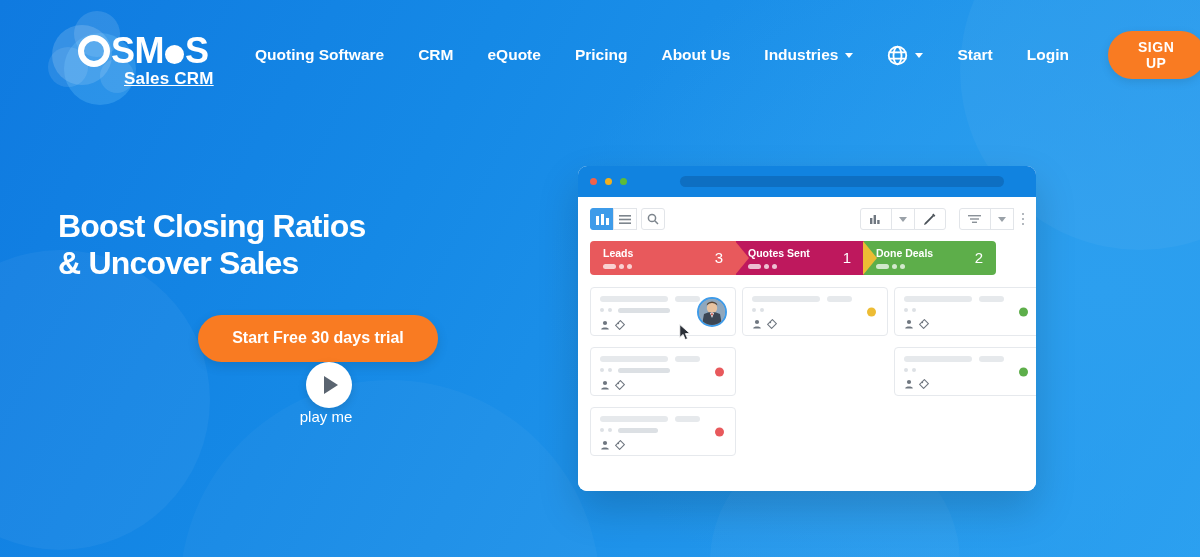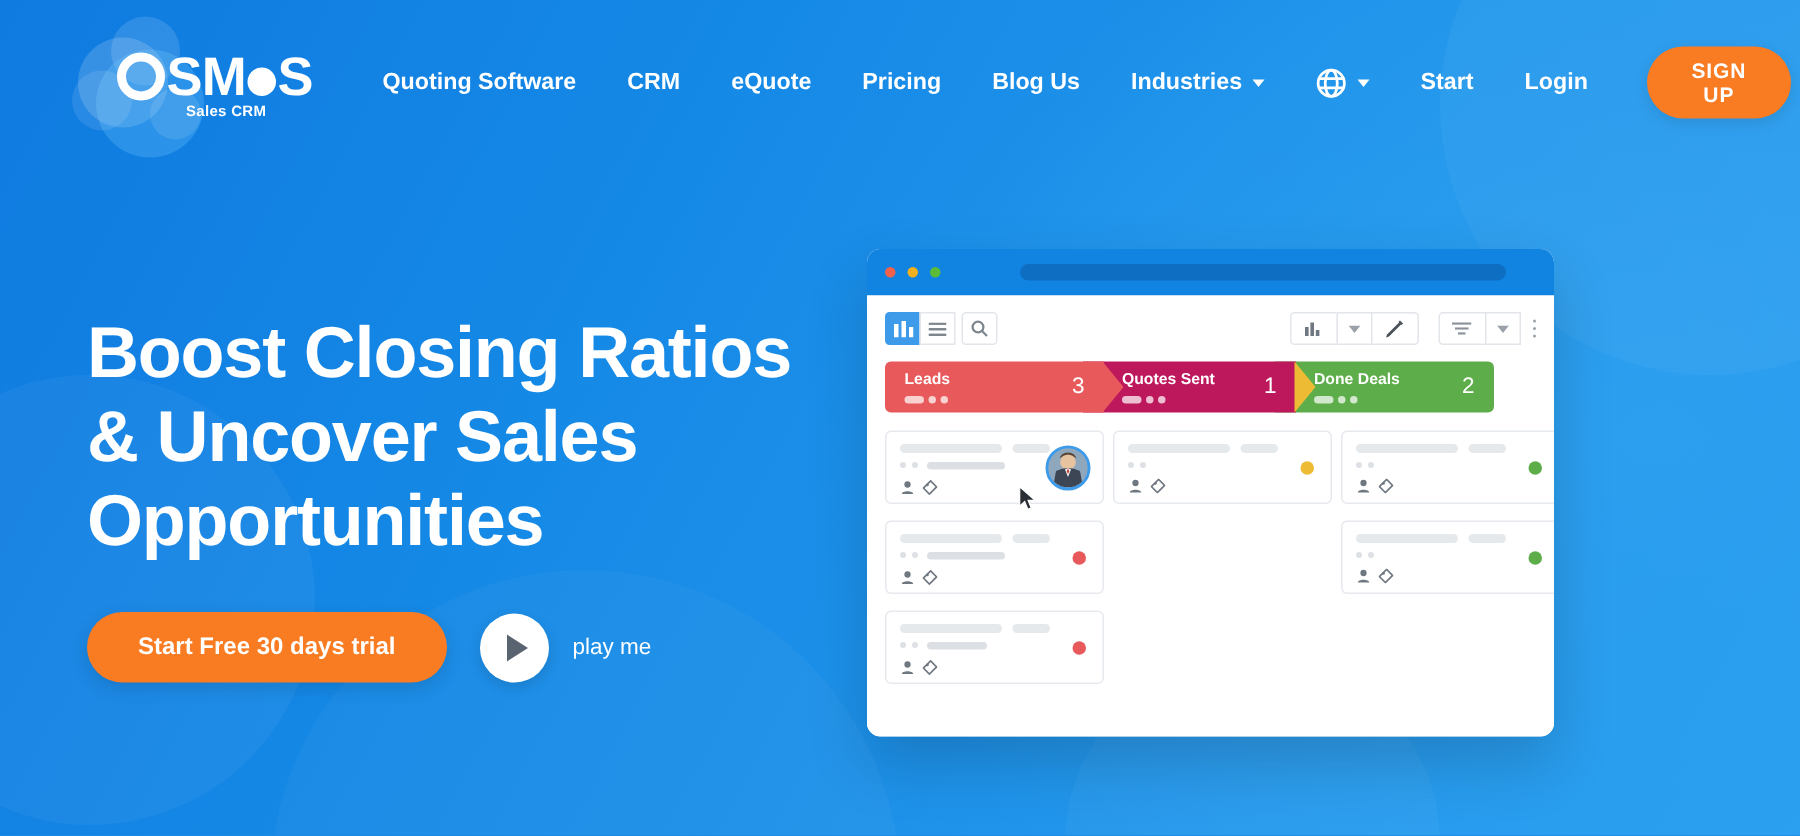--- a/index.html
+++ b/index.html
@@ -44,21 +44,21 @@
   .logo-ring {
     display:inline-block; width:32px; height:32px; border:6px solid #fff;
     border-radius:50%; margin-right:1px; vertical-align:middle;
   }
   .logo-o2 {
     display:inline-block; width:19px; height:19px; background:#fff;
     border-radius:50%; margin:0 1px; position:relative; top:3px;
   }
   .logo-sub {
     position:absolute; left:76px; top:62px;
-    font-size:10px; font-weight:bold; color:#fff; letter-spacing:.2px;
+    font-size:17px; font-weight:bold; color:#fff; letter-spacing:.2px;text-decoration:underline;
   }
 
   nav.mainnav {
     margin-left:auto; display:flex; align-items:center; gap:0;
   }
   .nav-item {
     color:#fff; font-size:15.5px; font-weight:bold; padding:0 17px;
     white-space:nowrap; cursor:pointer; display:flex; align-items:center; gap:7px;
   }
   .caret {
@@ -70,28 +70,28 @@
   .signup {
     margin-left:22px; background:#F97B22; color:#fff; border:none;
     font-family:inherit; font-size:14px; font-weight:bold; letter-spacing:.6px;
     padding:0 30px; height:48px; border-radius:26px; cursor:pointer;
     box-shadow:0 3px 10px rgba(0,0,0,.10);
   }
 
   
   .copy { position:absolute; left:58px; top:208px; width:520px; z-index:10; }
   h1.headline {
-    color:#fff; font-size:48px; line-height:1.17; font-weight:bold;
+    color:#fff; font-size:32px; line-height:1.17; font-weight:bold;
     letter-spacing:-0.8px;
   }
   .subhead {
     color:#fff; font-size:21px; margin-top:22px; line-height:1.38; font-weight:normal;
   }
   .subhead b { font-weight:bold; }
-  .cta-row { display:flex; align-items:center; margin-top:32px; }
+  .cta-row { display:flex; align-items:center; margin-top:32px;flex-direction:column; }
   .trial-btn {
     background:#F97B22; color:#fff; border:none; font-family:inherit;
     font-size:16px; font-weight:bold; padding:0 34px; height:47px;
     border-radius:24px; cursor:pointer; box-shadow:0 4px 12px rgba(0,0,0,.12);
   }
   .play-btn {
     width:46px; height:46px; border-radius:50%; background:#fff; border:none;
     margin-left:22px; cursor:pointer; display:flex; align-items:center;
     justify-content:center; box-shadow:0 3px 9px rgba(0,0,0,.13);
   }
@@ -225,21 +225,21 @@
       <a class="nav-item">
           <span>CRM</span>
         </a>
       <a class="nav-item">
           <span>eQuote</span>
         </a>
       <a class="nav-item">
           <span>Pricing</span>
         </a>
       <a class="nav-item">
-          <span>Blog Us</span>
+          <span>About Us</span>
         </a>
       <a class="nav-item">
         <span>Industries</span>
         <span class="caret"></span>
       </a>
       <a class="nav-item">
         <svg class="globe" viewBox="0 0 24 24">
           <circle cx="12" cy="12" r="10" fill="none" stroke="#fff" stroke-width="2.1"></circle>
           <ellipse cx="12" cy="12" rx="4.6" ry="10" fill="none" stroke="#fff" stroke-width="2.1"></ellipse>
           <line x1="2" y1="8.4" x2="22" y2="8.4" stroke="#fff" stroke-width="2.1"></line>
@@ -254,21 +254,20 @@
           <span>Login</span>
         </a>
       <button class="signup">SIGN UP</button>
     </nav>
   </header>
 
   <div class="copy">
     <h1 class="headline">
       <span>Boost Closing Ratios</span><br>
       <span>&amp; Uncover Sales</span><br>
-      <span>Opportunities</span>
     </h1>
 
     <div class="cta-row">
       <button class="trial-btn">Start Free 30 days trial</button>
       <button class="play-btn">
         <span class="play-tri"></span>
       </button>
       <span class="play-label">play me</span>
     </div>
   </div>

